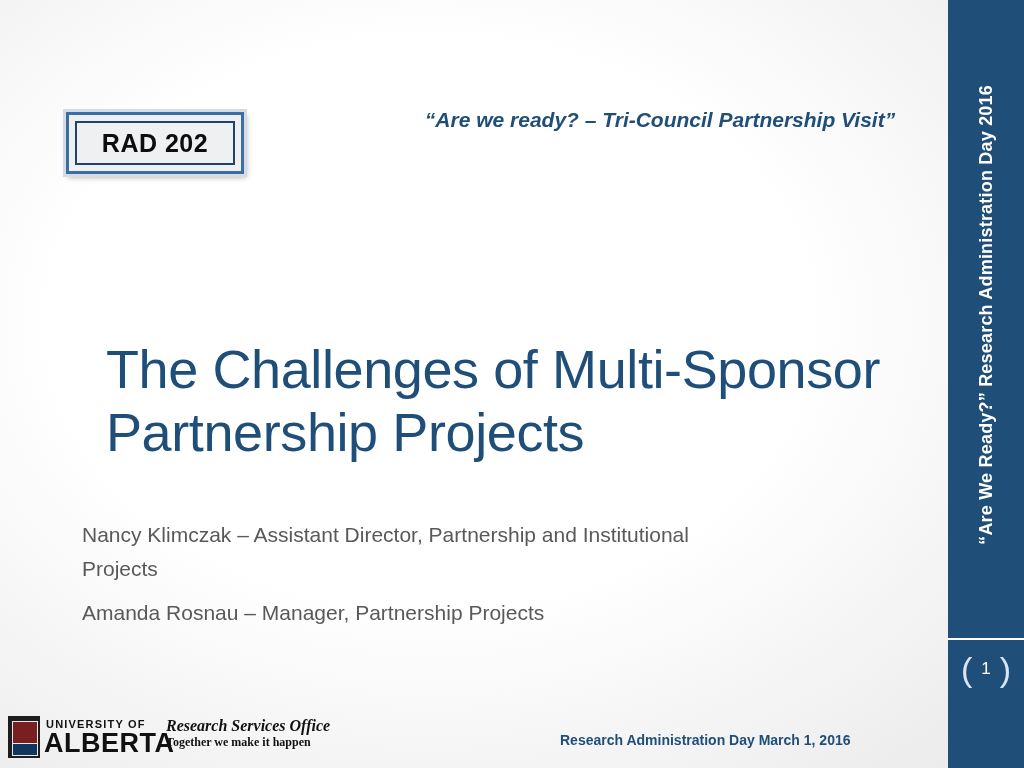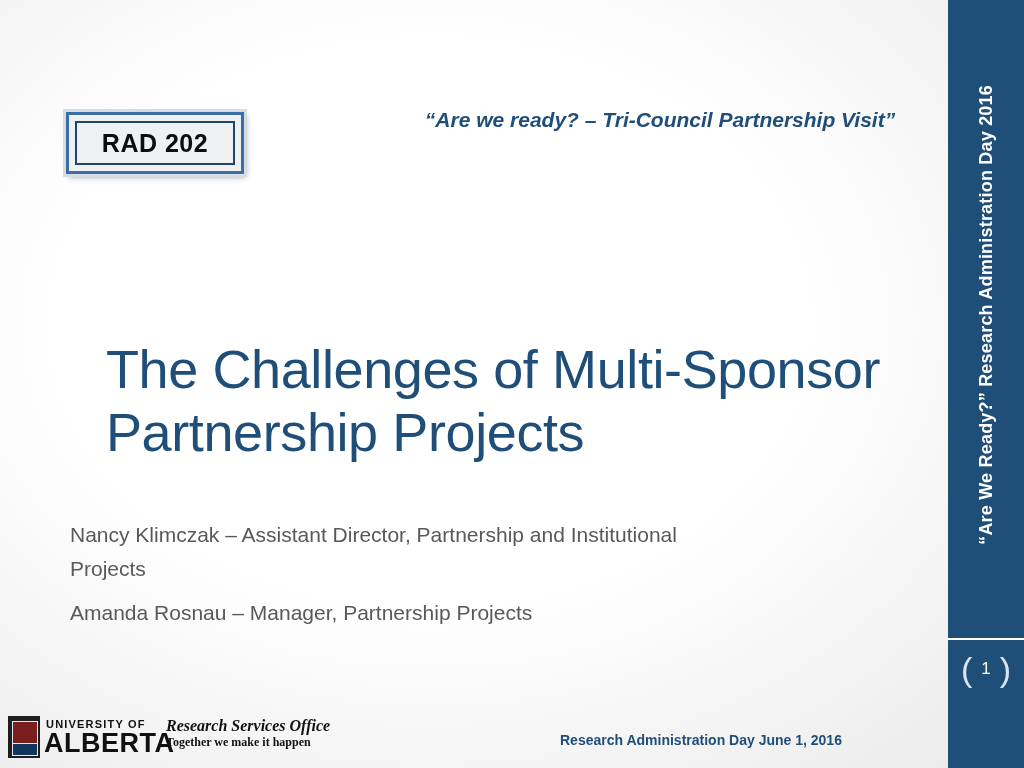--- a/index.html
+++ b/index.html
@@ -152,21 +152,21 @@
   .subtitle {
     position: absolute;
     left: 70px;
     top: 518px;
     width: 650px;
     color: #595959;
     font-size: 21px;
     line-height: 1.62;
   }
   .subtitle p {
-    margin: 0 0 10px 0;
+    margin: 0 0 10px 12px;
   }
 
   
   .footer-center {
     position: absolute;
     left: 560px;
     top: 732px;
     font-size: 14px;
     font-weight: bold;
     color: #1f4e79;
@@ -272,21 +272,21 @@
 
   <div class="top-quote">“Are we ready? – Tri-Council Partnership Visit”</div>
 
   <div class="title">The Challenges of Multi-Sponsor Partnership Projects</div>
 
   <div class="subtitle">
     <p>Nancy Klimczak – Assistant Director, Partnership and Institutional Projects</p>
     <p>Amanda Rosnau – Manager, Partnership Projects</p>
   </div>
 
-  <div class="footer-center">Research Administration Day June 1, 2016</div>
+  <div class="footer-center">Research Administration Day March 1, 2016</div>
 
   <div class="ua-logo">
     <div class="ua-shield">
       <div class="ua-shield-inner"></div>
       <div class="ua-shield-base"></div>
     </div>
     <div class="ua-word-top">UNIVERSITY OF</div>
     <div class="ua-word-main">ALBERTA</div>
   </div>
 

